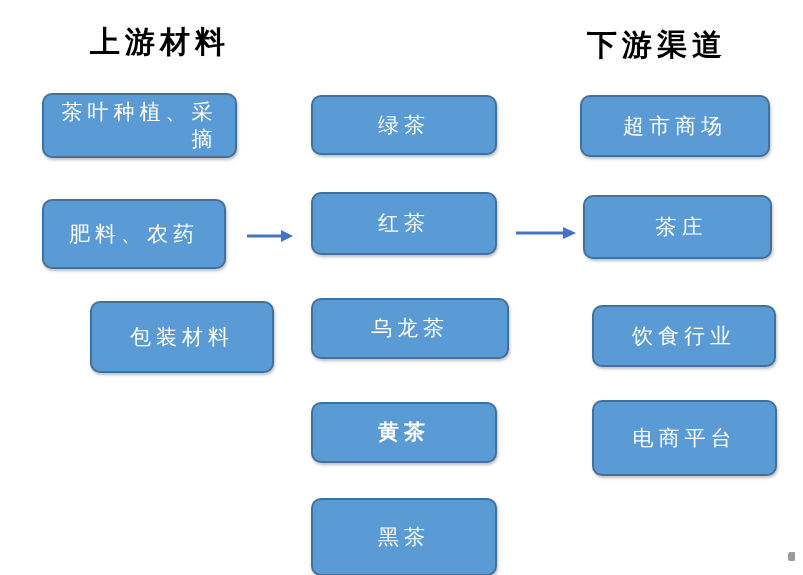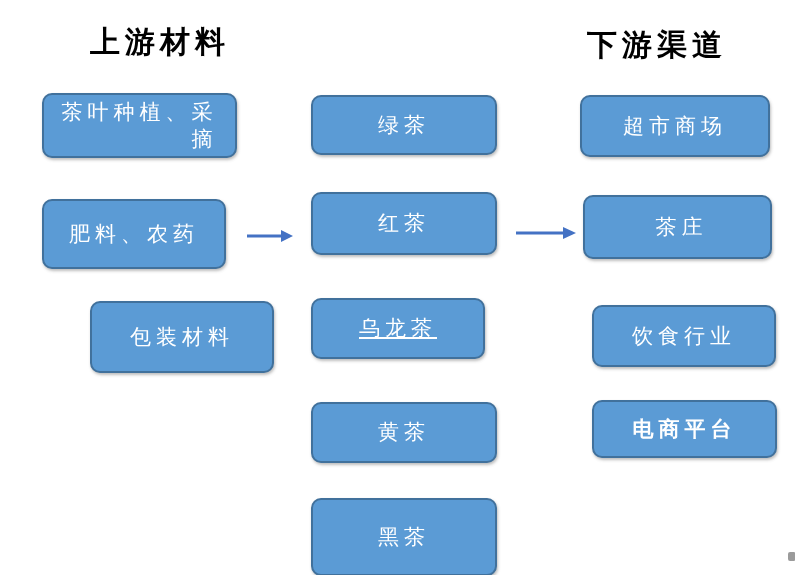--- a/index.html
+++ b/index.html
@@ -48,28 +48,28 @@
     line-height: 1.25;
     white-space: pre-line;
     box-sizing: border-box;
   }
   #b-l1 { left: 42px;  top: 93px;  width: 195px; height: 65px; text-align: right; }
   #b-l2 { left: 42px;  top: 199px; width: 184px; height: 70px; }
   #b-l3 { left: 42px;  top: 301px; width: 184px; height: 72px; margin-left: 48px; }
 
   #b-m1 { left: 311px; top: 95px;  width: 186px; height: 60px; }
   #b-m2 { left: 311px; top: 192px; width: 186px; height: 63px; }
-  #b-m3 { left: 311px; top: 298px; width: 174px; height: 61px; text-decoration: underline; }
-  #b-m4 { left: 311px; top: 402px; width: 186px; height: 61px; }
+  #b-m3 { left: 311px; top: 298px; width: 198px; height: 61px; }
+  #b-m4 { left: 311px; top: 402px; width: 186px; height: 61px; font-weight: bold; }
   #b-m5 { left: 311px; top: 498px; width: 186px; height: 78px; }
 
   #b-r1 { left: 580px; top: 95px;  width: 190px; height: 62px; }
   #b-r2 { left: 583px; top: 195px; width: 189px; height: 64px; padding-left: 8px; }
   #b-r3 { left: 592px; top: 305px; width: 184px; height: 62px; }
-  #b-r4 { left: 592px; top: 400px; width: 185px; height: 58px; font-weight: bold; }
+  #b-r4 { left: 592px; top: 400px; width: 185px; height: 76px; }
 
   .arrow-svg { position: absolute; }
   #arrow1 { left: 247px; top: 228px; }
   #arrow2 { left: 516px; top: 225px; }
 
   #stray-mark {
     position: absolute;
     left: 788px;
     top: 552px;
     width: 7px;

